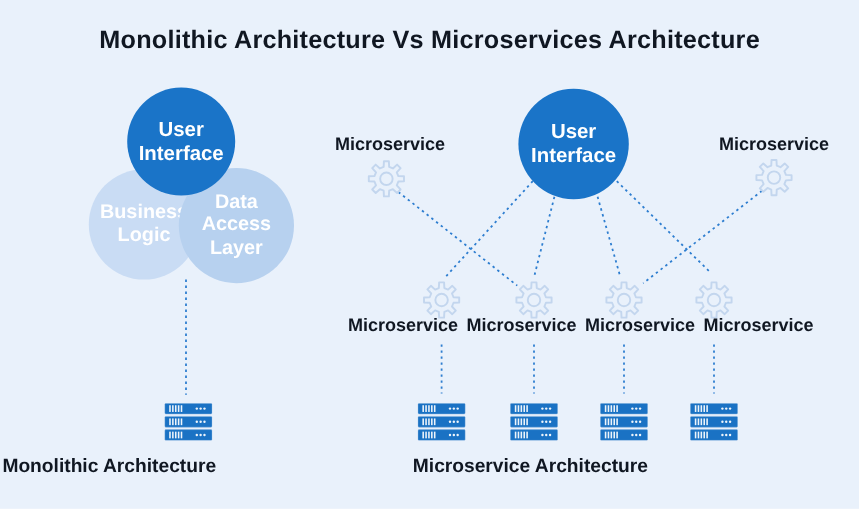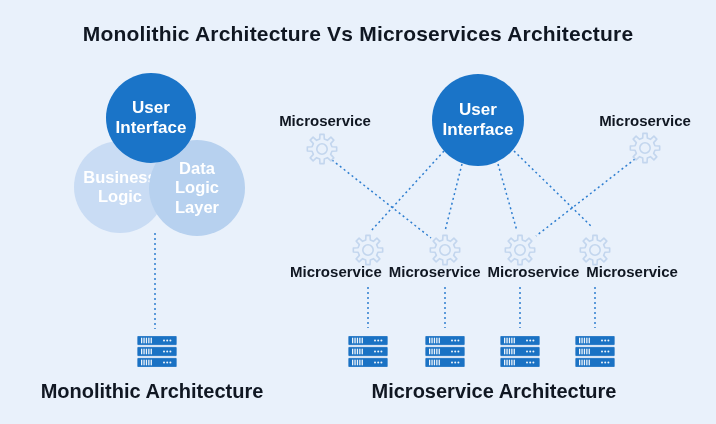--- a/index.html
+++ b/index.html
@@ -38,22 +38,22 @@
     position:absolute;text-align:center;
     font-size:15px;font-weight:700;color:var(--text,#101722);
     white-space:nowrap;
   }
   .ms-row{
     position:absolute;left:284px;top:263px;width:400px;
     display:flex;justify-content:center;gap:7px;
   }
   .ms-row span{font-size:15px;font-weight:700;color:var(--text,#101722);white-space:nowrap;}
   .caption{
-    position:absolute;text-align:center;
-    font-size:20px;font-weight:700;color:var(--text,#101722);
+    position:absolute;text-align:left;
+    font-size:16px;font-weight:700;color:var(--text,#101722);
     white-space:nowrap;
   }
 </style>
 </head>
 <body>
 
 <div class="canvas">
 
   <h1 class="title">Monolithic Architecture Vs Microservices Architecture</h1>
 
@@ -75,21 +75,21 @@
     <line class="dot-line" x1="595" y1="287" x2="595" y2="328"></line>
   </svg>
 
   <div>
     <div class="circle c-bl" style="left:74px;top:141px;width:92px;height:92px;text-align:center;">
       <span>Business
 Logic</span>
     </div>
     <div class="circle c-dal" style="left:149px;top:140px;width:96px;height:96px;">
       <span>Data
-Logic
+Access
 Layer</span>
     </div>
     <div class="circle c-ui" style="left:106px;top:73px;width:90px;height:90px;">
       <span>User
 Interface</span>
     </div>
     <svg class="server" style="left:137px;top:336px;" viewBox="0 0 40 31">
         <rect class="bar" x="0.3" y="0" width="39.4" height="9" rx="1"></rect>
         <rect class="stripe" x="4" y="1.7" width="1.3" height="5.6"></rect>
         <rect class="stripe" x="6.4" y="1.7" width="1.3" height="5.6"></rect>

